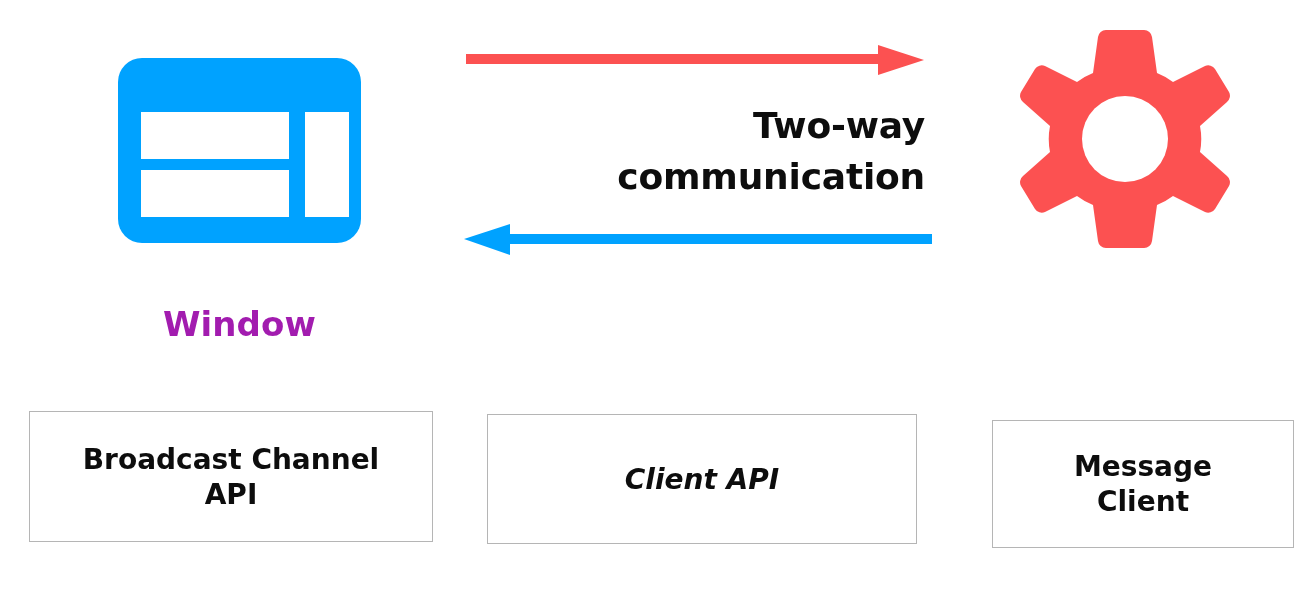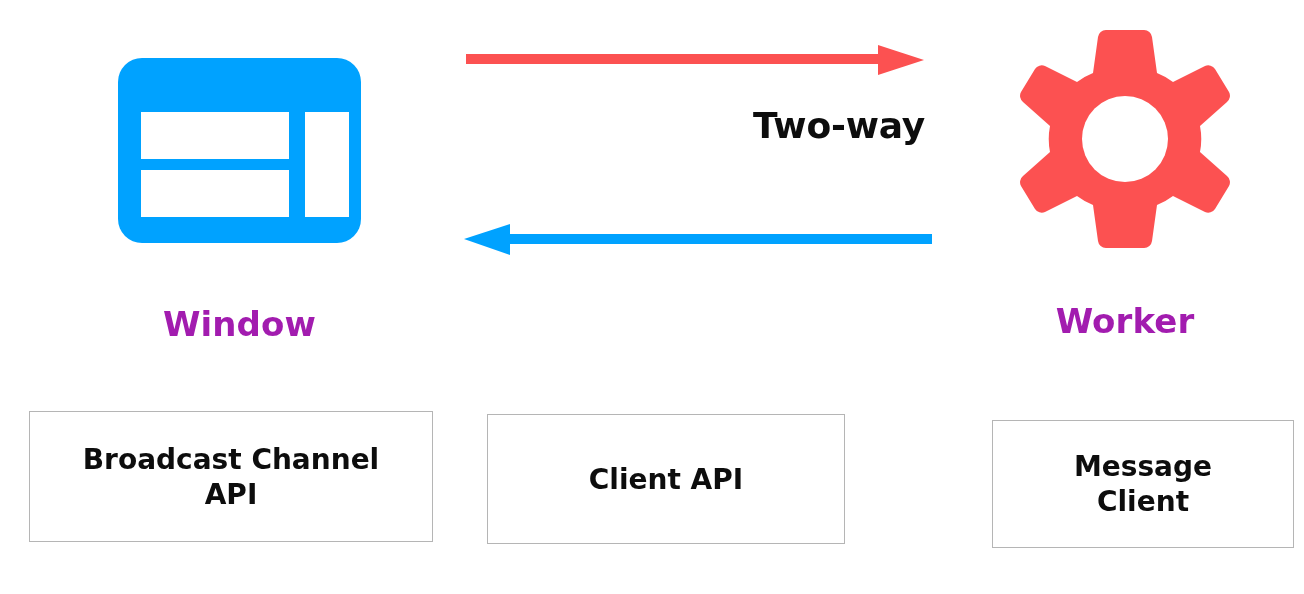--- a/index.html
+++ b/index.html
@@ -102,21 +102,21 @@
     align-items: center;
     justify-content: center;
     text-align: center;
     font-size: 28px;
     font-weight: bold;
     color: #0d0d0d;
     line-height: 1.25;
     padding: 4px 10px;
   }
   .api-box-0 { left: 29px;  top: 411px; width: 404px; height: 131px; }
-  .api-box-1 { left: 487px; top: 414px; width: 358px; height: 130px; }
+  .api-box-1 { left: 487px; top: 414px; width: 430px; height: 130px; font-style: italic; }
   .api-box-2 { left: 984px; top: 420px; width: 302px; height: 128px; margin-left: 8px; }
 
   .api-box-text { display: block; }
 </style>
 </head>
 <body>
 
 <div id="canvas">
 
   <div class="window-icon">
@@ -186,24 +186,24 @@
 
   <div class="arrow-blue">
     <svg viewBox="0 0 470 42" width="470" height="42" xmlns="http://www.w3.org/2000/svg">
       <rect x="42" y="15" width="428" height="10" fill="#00A2FF"></rect>
       <polygon points="48,5 48,36 2,20" fill="#00A2FF"></polygon>
     </svg>
   </div>
 
   <div class="caption">
     <span class="caption-line">Two-way</span>
+    <span class="caption-line">communication</span>
   </div>
 
   <div class="node-label label-window">Window</div>
-  <div class="node-label label-worker">Worker</div>
 
   <div class="api-box api-box-0">
     <span>
       <span class="api-box-text">Broadcast Channel</span>
       <span class="api-box-text">API</span>
     </span>
   </div>
 
   <div class="api-box api-box-1">
     <span>

